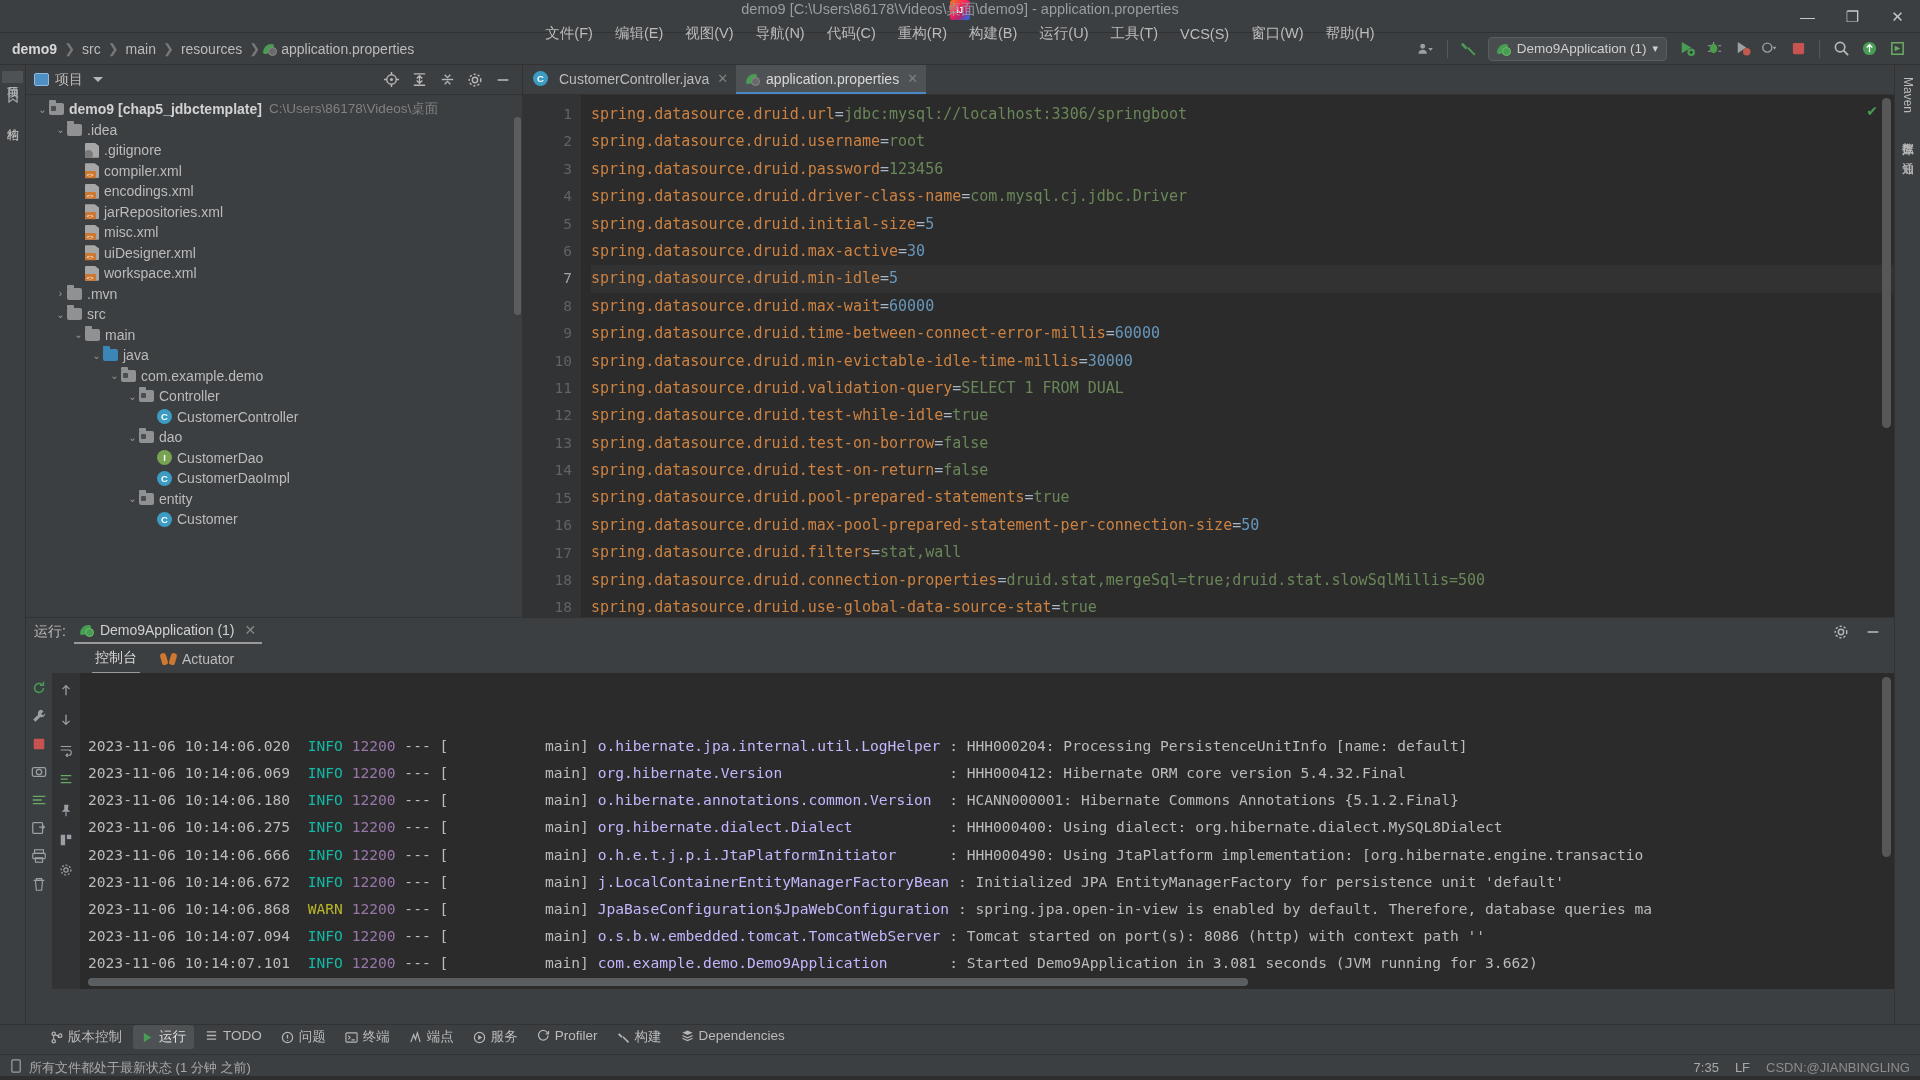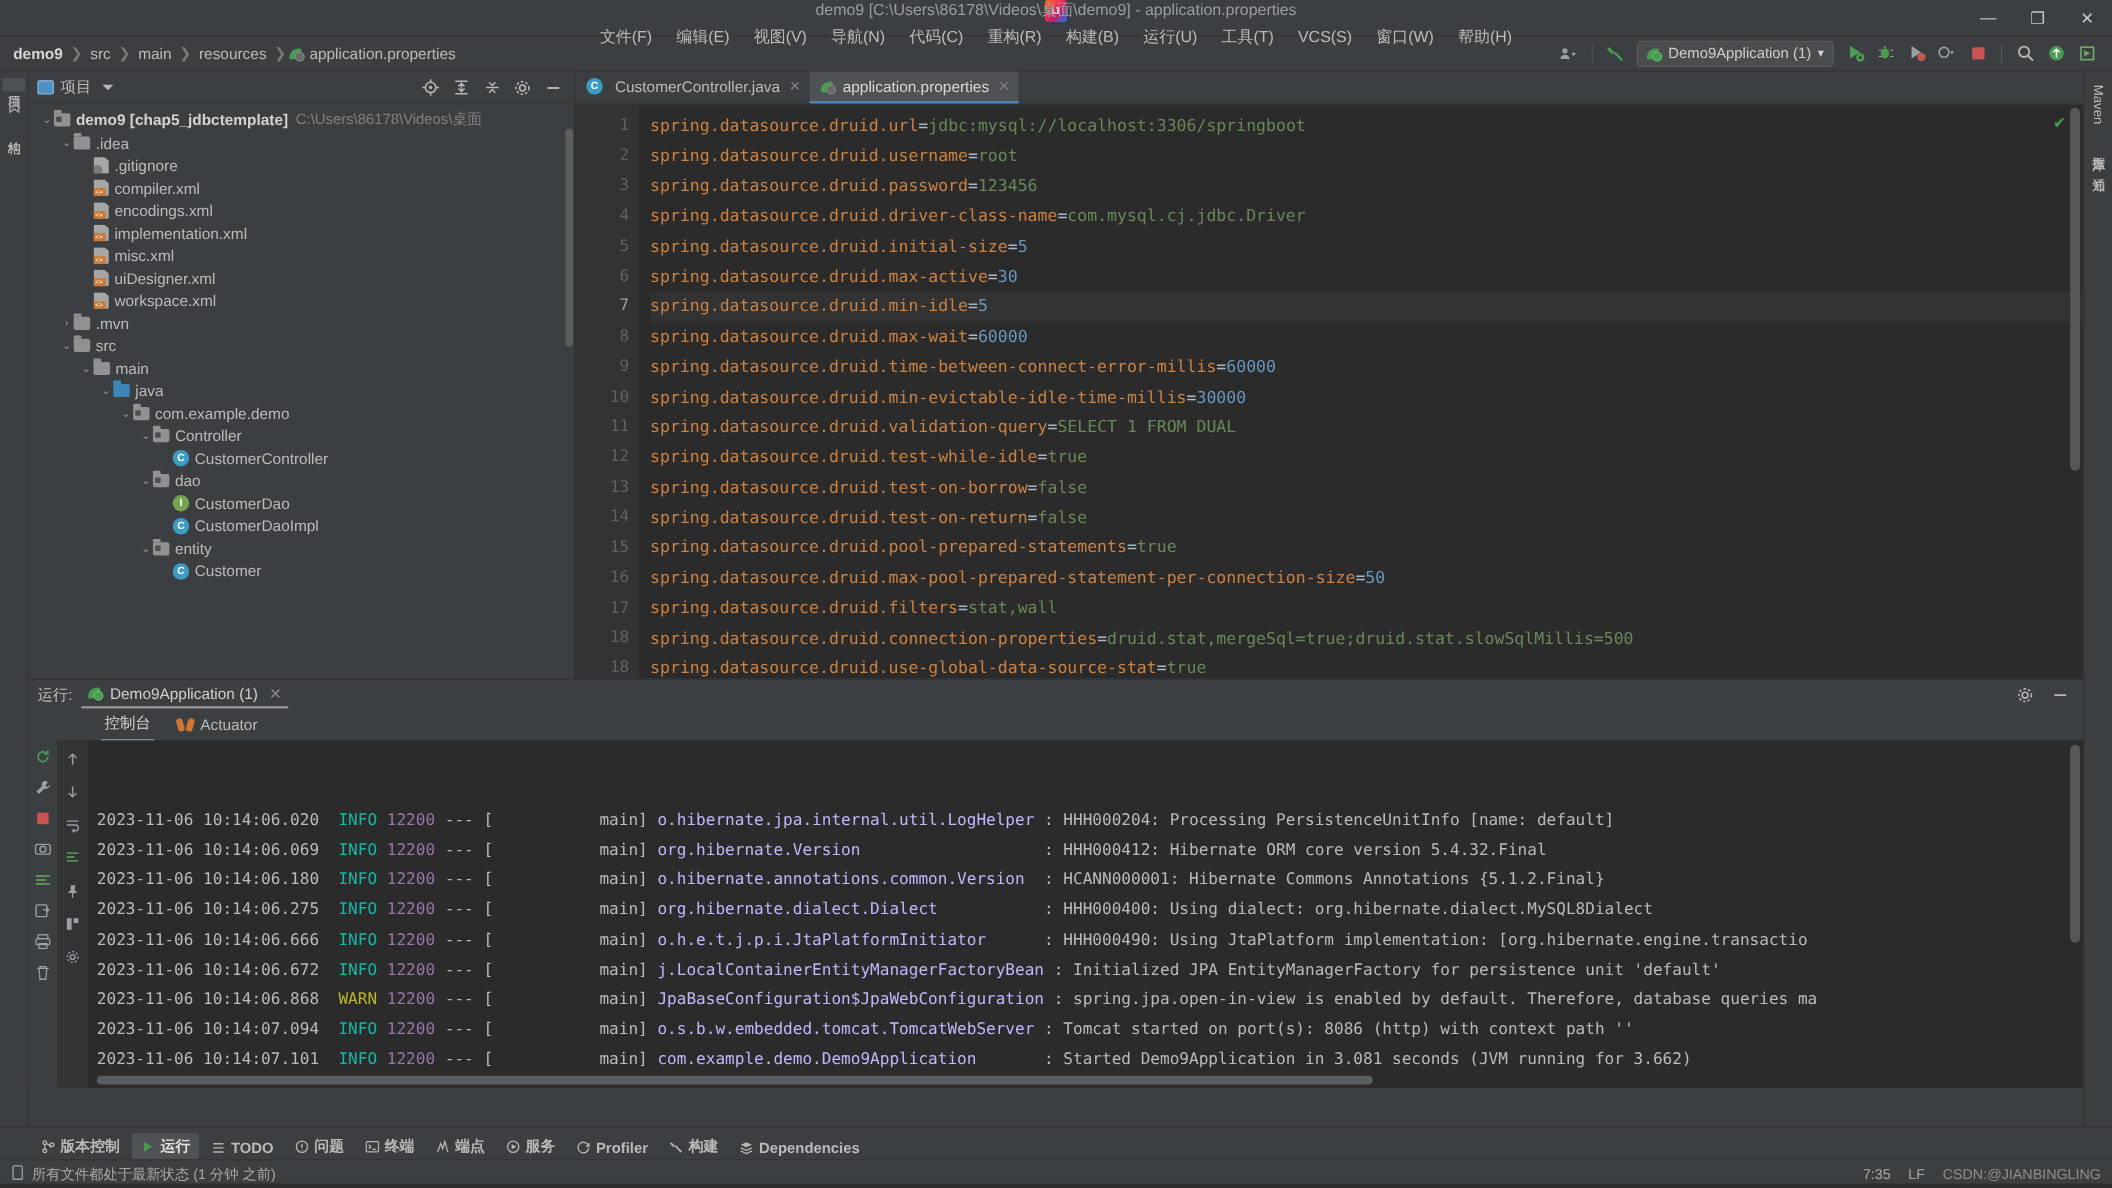--- a/index.html
+++ b/index.html
@@ -289,22 +289,22 @@
     background: #5b5e60; border-radius: 4px; margin-left: 8px;
   }
   .console-sb {
     position: absolute; right: 3px; top: 4px; width: 9px; height: 180px;
     background: #575757; border-radius: 5px;
   }
 
   
   .toolwindow-bar {
     height: 30px; min-height: 30px; background: #3c3f41;
-    display: flex; align-items: flex-end; gap: 3px; padding-left: 29px;
-    border-top: 1px solid #323232; font-size: 13.5px; font-weight: bold;
+    display: flex; align-items: flex-start; gap: 3px; padding-left: 42px;
+    border-top: 1px solid #323232; font-size: 13.5px;
   }
   .twb {
     display: flex; align-items: center; gap: 5px; padding: 3px 8px;
     color: #bbbbbb; border-radius: 3px;
   }
   .twb.active { background: #4e5254; color: #e0e0e0; }
   .statusbar {
     height: 26px; min-height: 26px; background: #3c3f41;
     display: flex; align-items: center; padding: 0 10px 0 10px;
     font-size: 13px; color: #a8a8a8; border-top: 1px solid #323232;
@@ -520,21 +520,21 @@
                   <span class="fileico">
                     <span class="badge">&lt;&gt;</span>
                   </span>
                   <span class="tlabel">encodings.xml</span>
                 </div>
                 <div class="trow" style="padding-left: 46px;">
                   <span class="arr none">·</span>
                   <span class="fileico">
                     <span class="badge">&lt;&gt;</span>
                   </span>
-                  <span class="tlabel">implementation.xml</span>
+                  <span class="tlabel">jarRepositories.xml</span>
                 </div>
                 <div class="trow" style="padding-left: 46px;">
                   <span class="arr none">·</span>
                   <span class="fileico">
                     <span class="badge">&lt;&gt;</span>
                   </span>
                   <span class="tlabel">misc.xml</span>
                 </div>
                 <div class="trow" style="padding-left: 46px;">
                   <span class="arr none">·</span>

